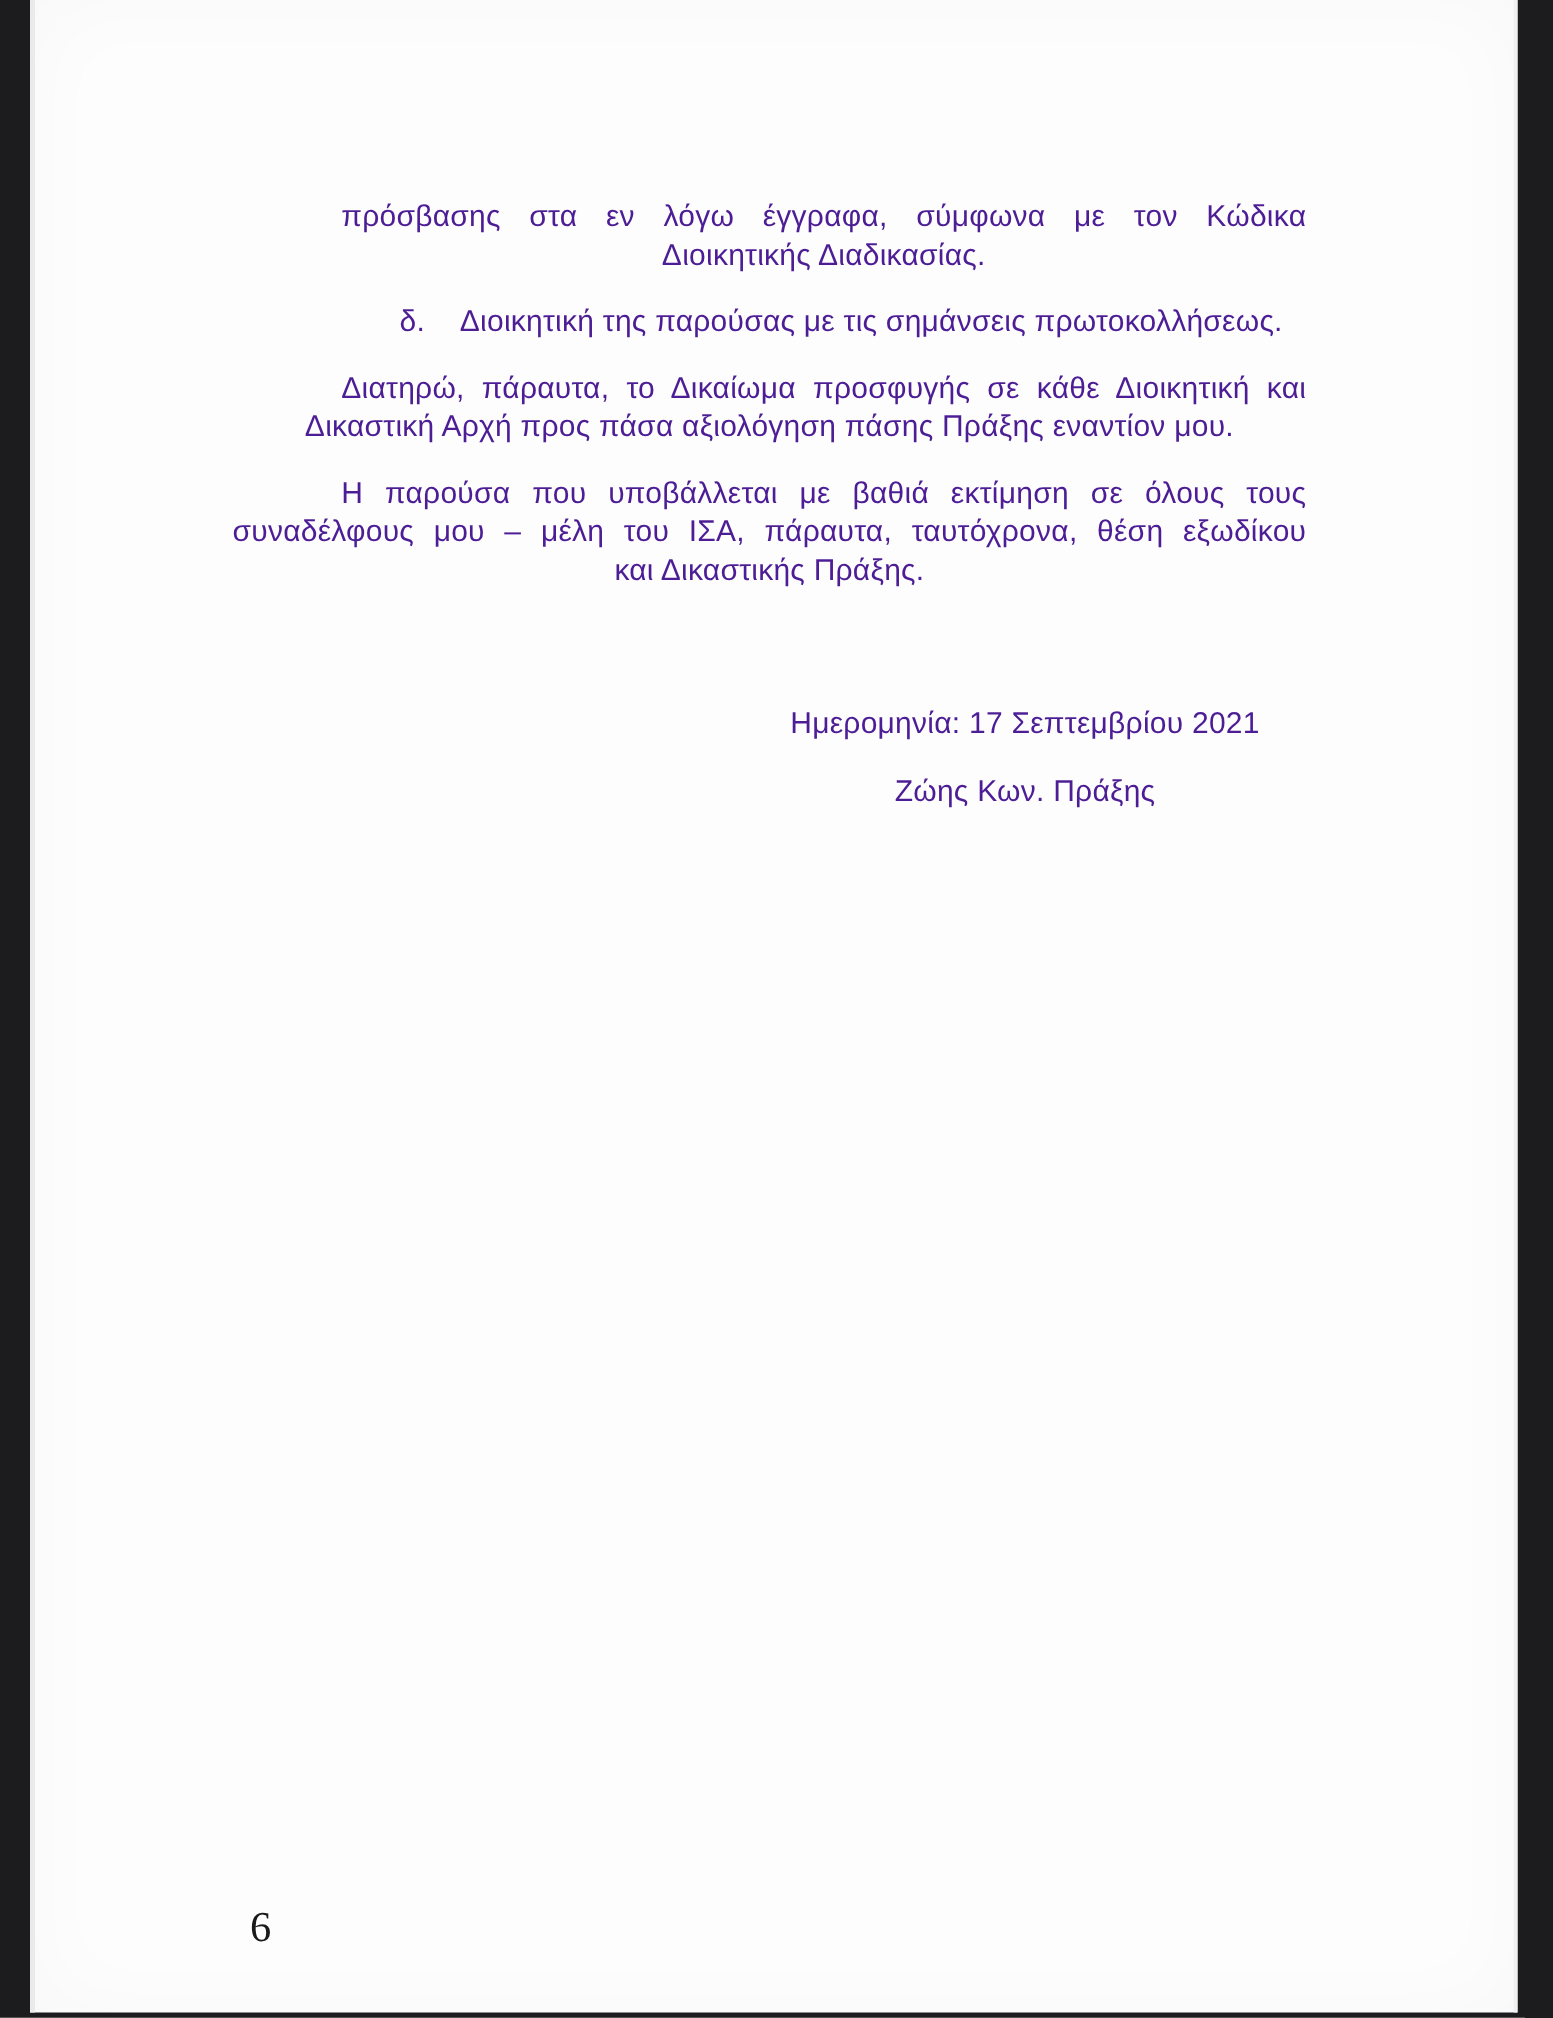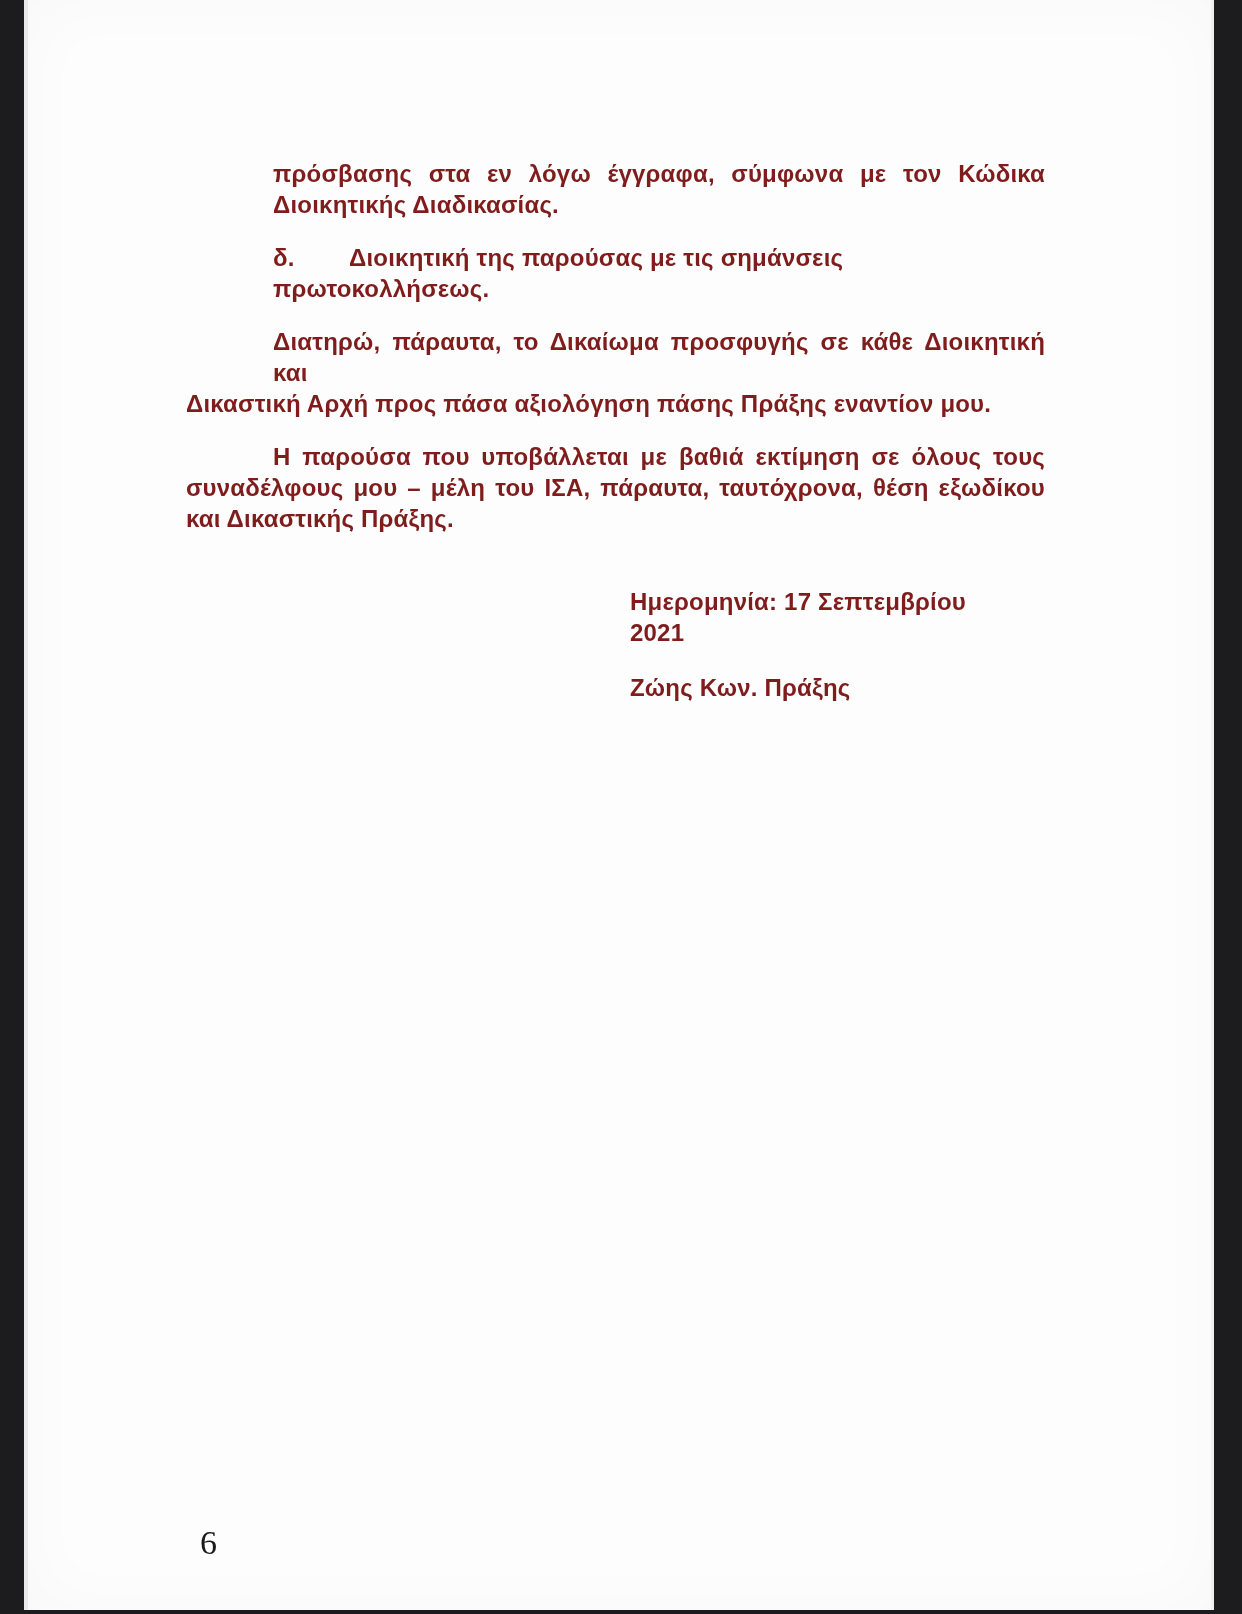--- a/index.html
+++ b/index.html
@@ -25,34 +25,34 @@
     background: #fdfdfd;
     border-left: 4px solid #eaeaea;
     border-right: 3px solid #f0f0f0;
     box-shadow: inset 0 0 70px rgba(0,0,0,0.025);
   }
   .doc {
     position: absolute;
     left: 158px;
     top: 158px;
     width: 859px;
-    font-weight: bold;
+    font-weight: normal;
     font-size: 24px;
     line-height: 31px;
-    color: #7f1d1d;
+    color: #4c1d95;
     letter-spacing: 0.2px;
   }
   .para { margin: 0 0 22px 0; }
   .indented-block { margin-left: 87px; }
-  .line { text-align: left; }
+  .line { text-align: center; }
   .line.full { text-align: justify; text-align-last: justify; }
   .firstline { padding-left: 87px; }
   .marker { display: inline-block; width: 76px; }
   .sig {
-    margin-top: 52px;
+    margin-top: 91px;
     margin-left: 444px;
     width: 380px;
     text-align: center;
   }
   .sig .name { margin-top: 24px; }
   .page-num {
     position: absolute;
     left: 172px;
     top: 1524px;
     font-family: "Liberation Serif", serif;

